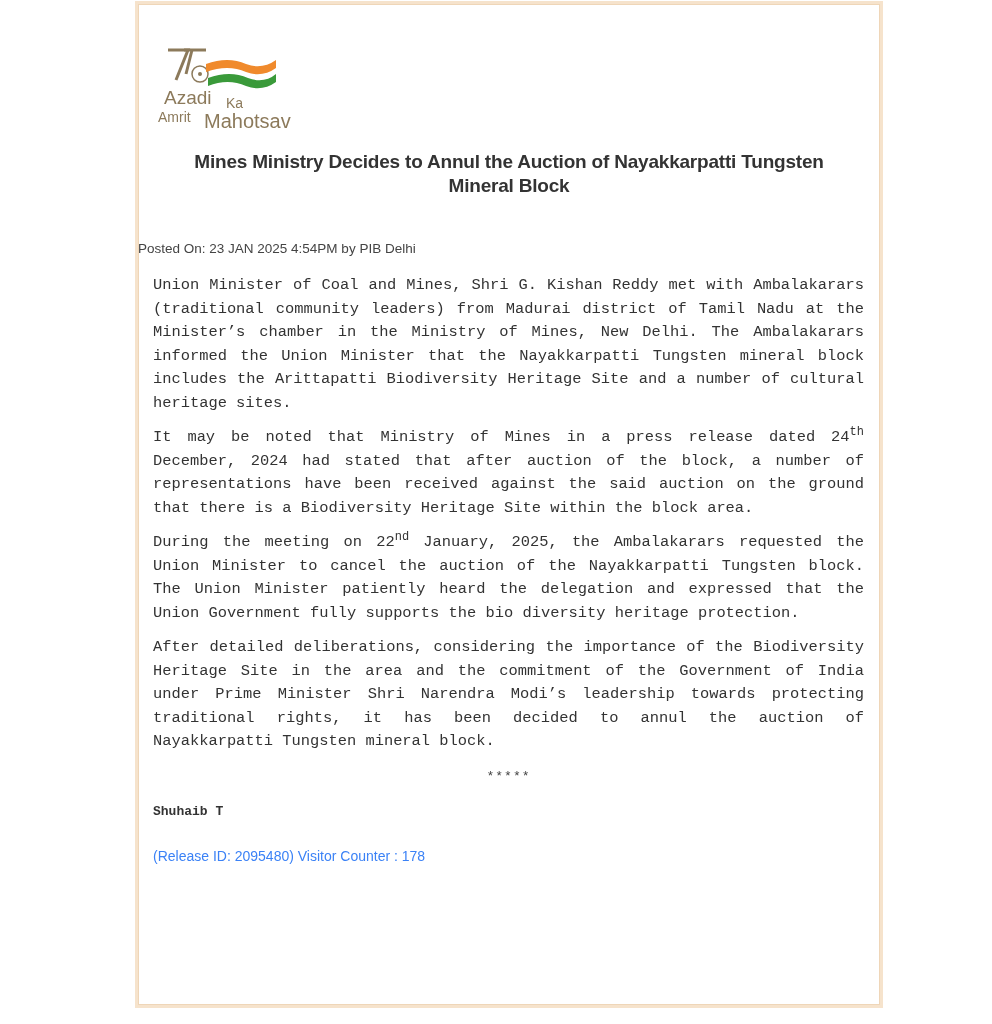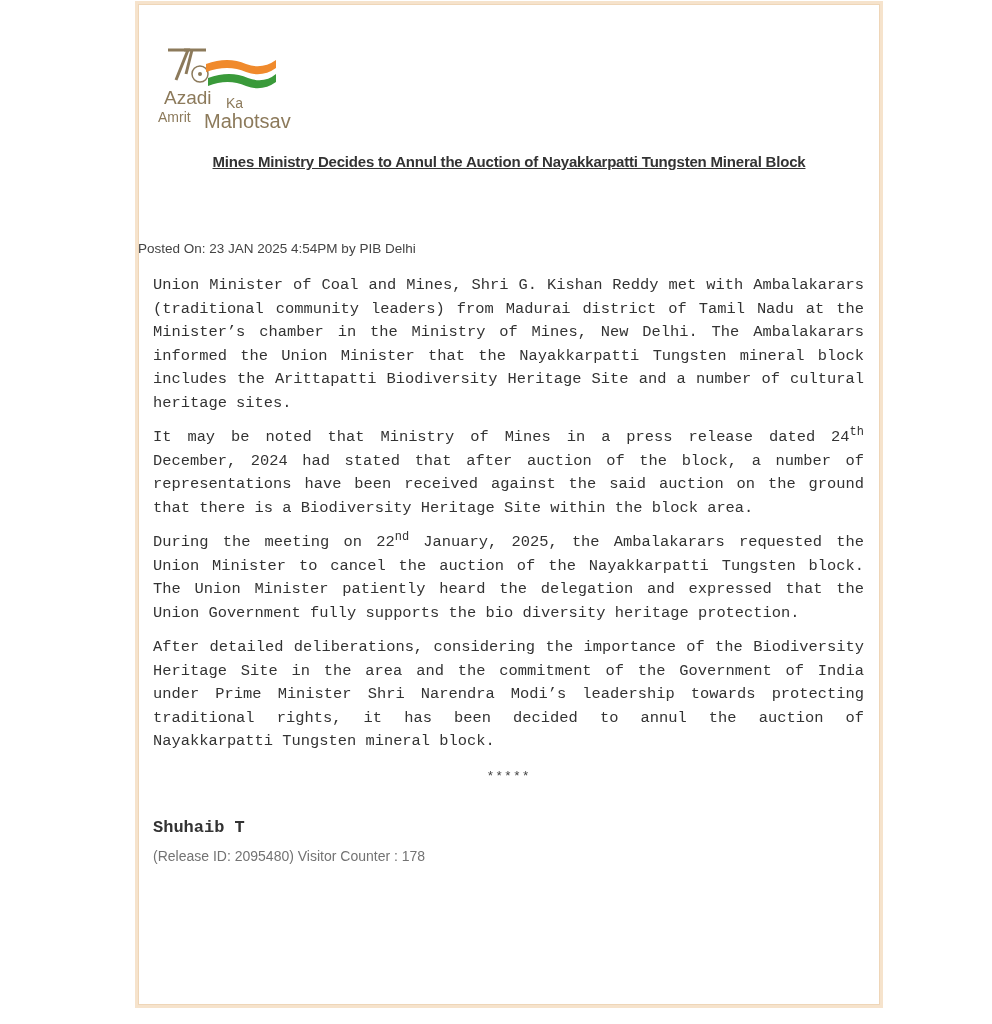--- a/index.html
+++ b/index.html
@@ -12,39 +12,39 @@
     content:""; position:absolute; left:0; top:0; right:0; bottom:0;
     border:1px solid #efd6b8; pointer-events:none;
   }
   .ministry {
     position:absolute; top:21px; left:0; right:0; text-align:center;
     font-family:"Liberation Sans", sans-serif; font-size:14px; color:#444;
   }
   .logo { position:absolute; left:20px; top:40px; width:150px; height:85px; }
   .title {
     position:absolute; top:146px; left:30px; right:30px; text-align:center;
-    font-family:"Liberation Sans", sans-serif; font-weight:bold; font-size:15px;
-    line-height:24px; color:#333; letter-spacing:-0.2px;text-decoration:underline;
+    font-family:"Liberation Sans", sans-serif; font-weight:bold; font-size:19px;
+    line-height:24px; color:#333; letter-spacing:-0.2px;
   }
   .posted {
     position:absolute; top:237px; left:0; right:0; text-align:left;
     font-family:"Liberation Sans", sans-serif; font-size:13.5px; color:#444;
   }
   .body {
     position:absolute; top:270px; left:15px; width:711px;
     font-family:Liberation Mono, monospace; font-size:15.4px; line-height:23.6px; color:#333;
     text-align:justify;
   }
   .body p { margin:0 0 10.6px 0; }
   .body sup { font-size:12px; line-height:0; }
   .stars { text-align:center; margin-top:2px; font-size:13px; color:#444; letter-spacing:1px;}
-  .signer { font-weight:bold; margin-top:28px; font-size:17px; }
+  .signer { font-weight:bold; margin-top:12px; font-size:13px; }
   .release {
     position:absolute; top:844px; left:15px;
-    font-family:"Liberation Sans", sans-serif; font-size:14px; color:#737373;
+    font-family:"Liberation Sans", sans-serif; font-size:14px; color:#3b82f6;
   }
 </style>
 </head>
 <body>
 
 <div class="frame">
 
   <svg class="logo" viewBox="0 0 150 85">
     <g>
       <path d="M10 6 L30 6 L18 36" fill="none" stroke="#8c7a5b" stroke-width="3"></path>

